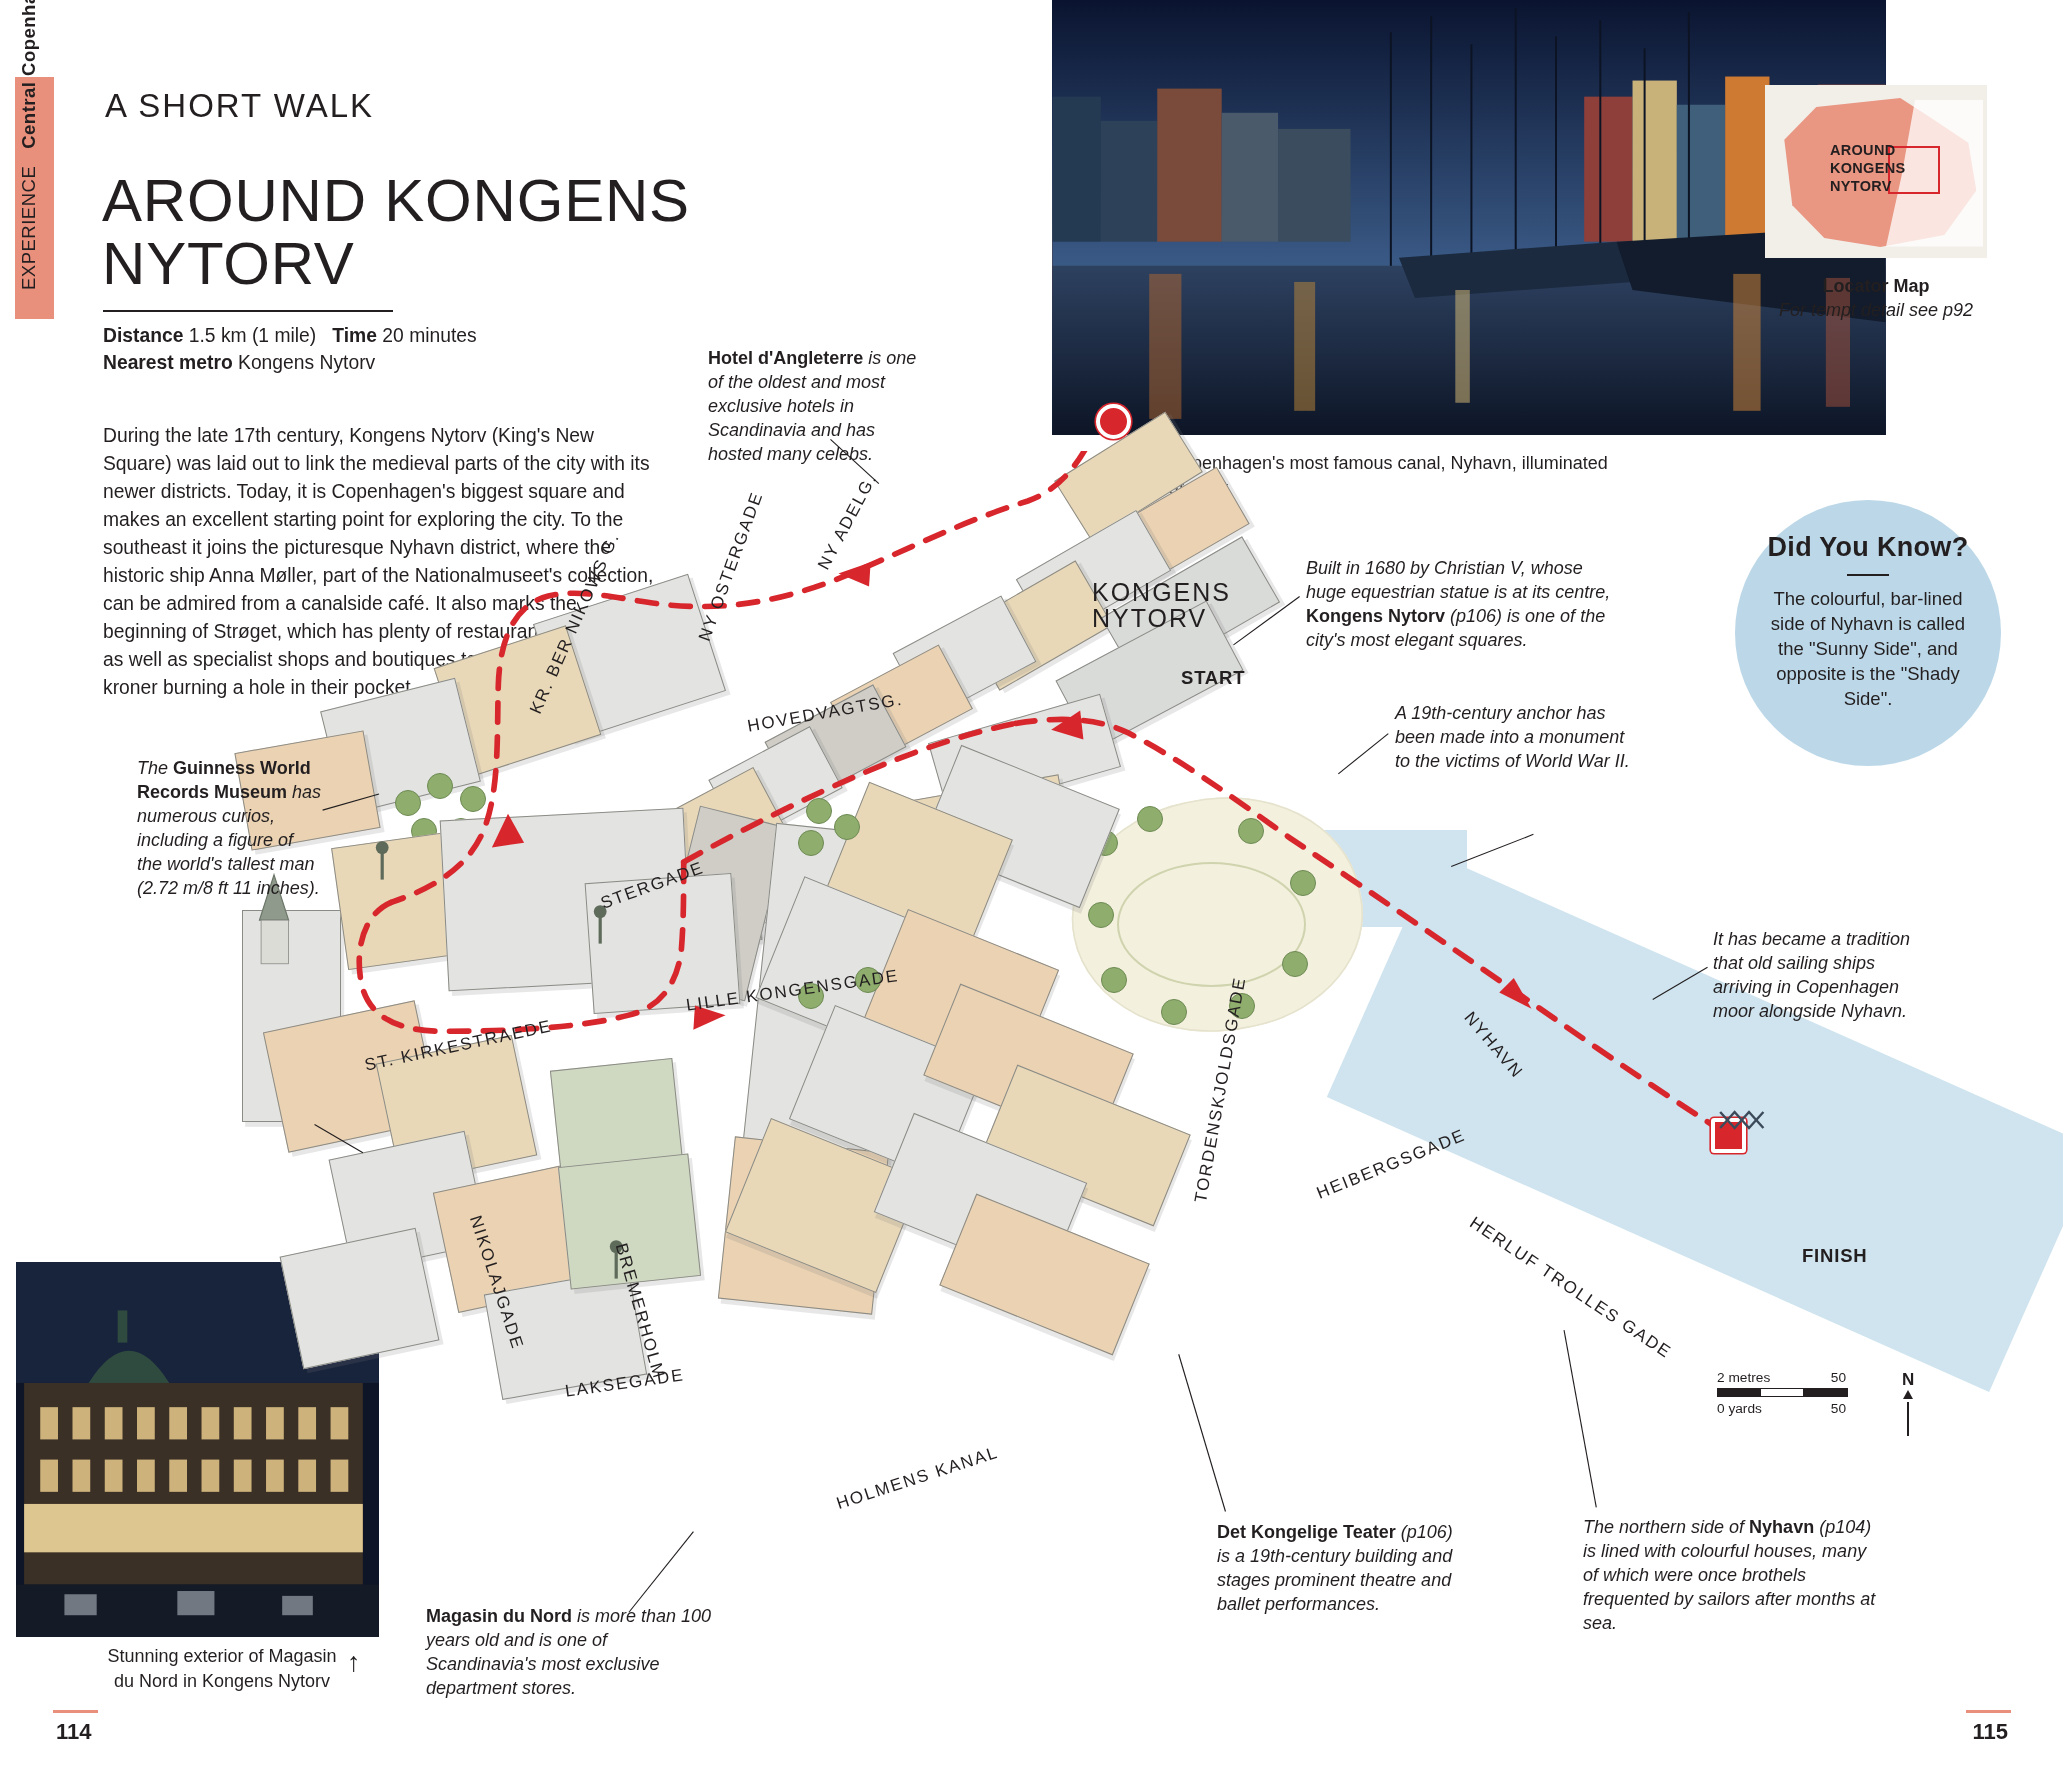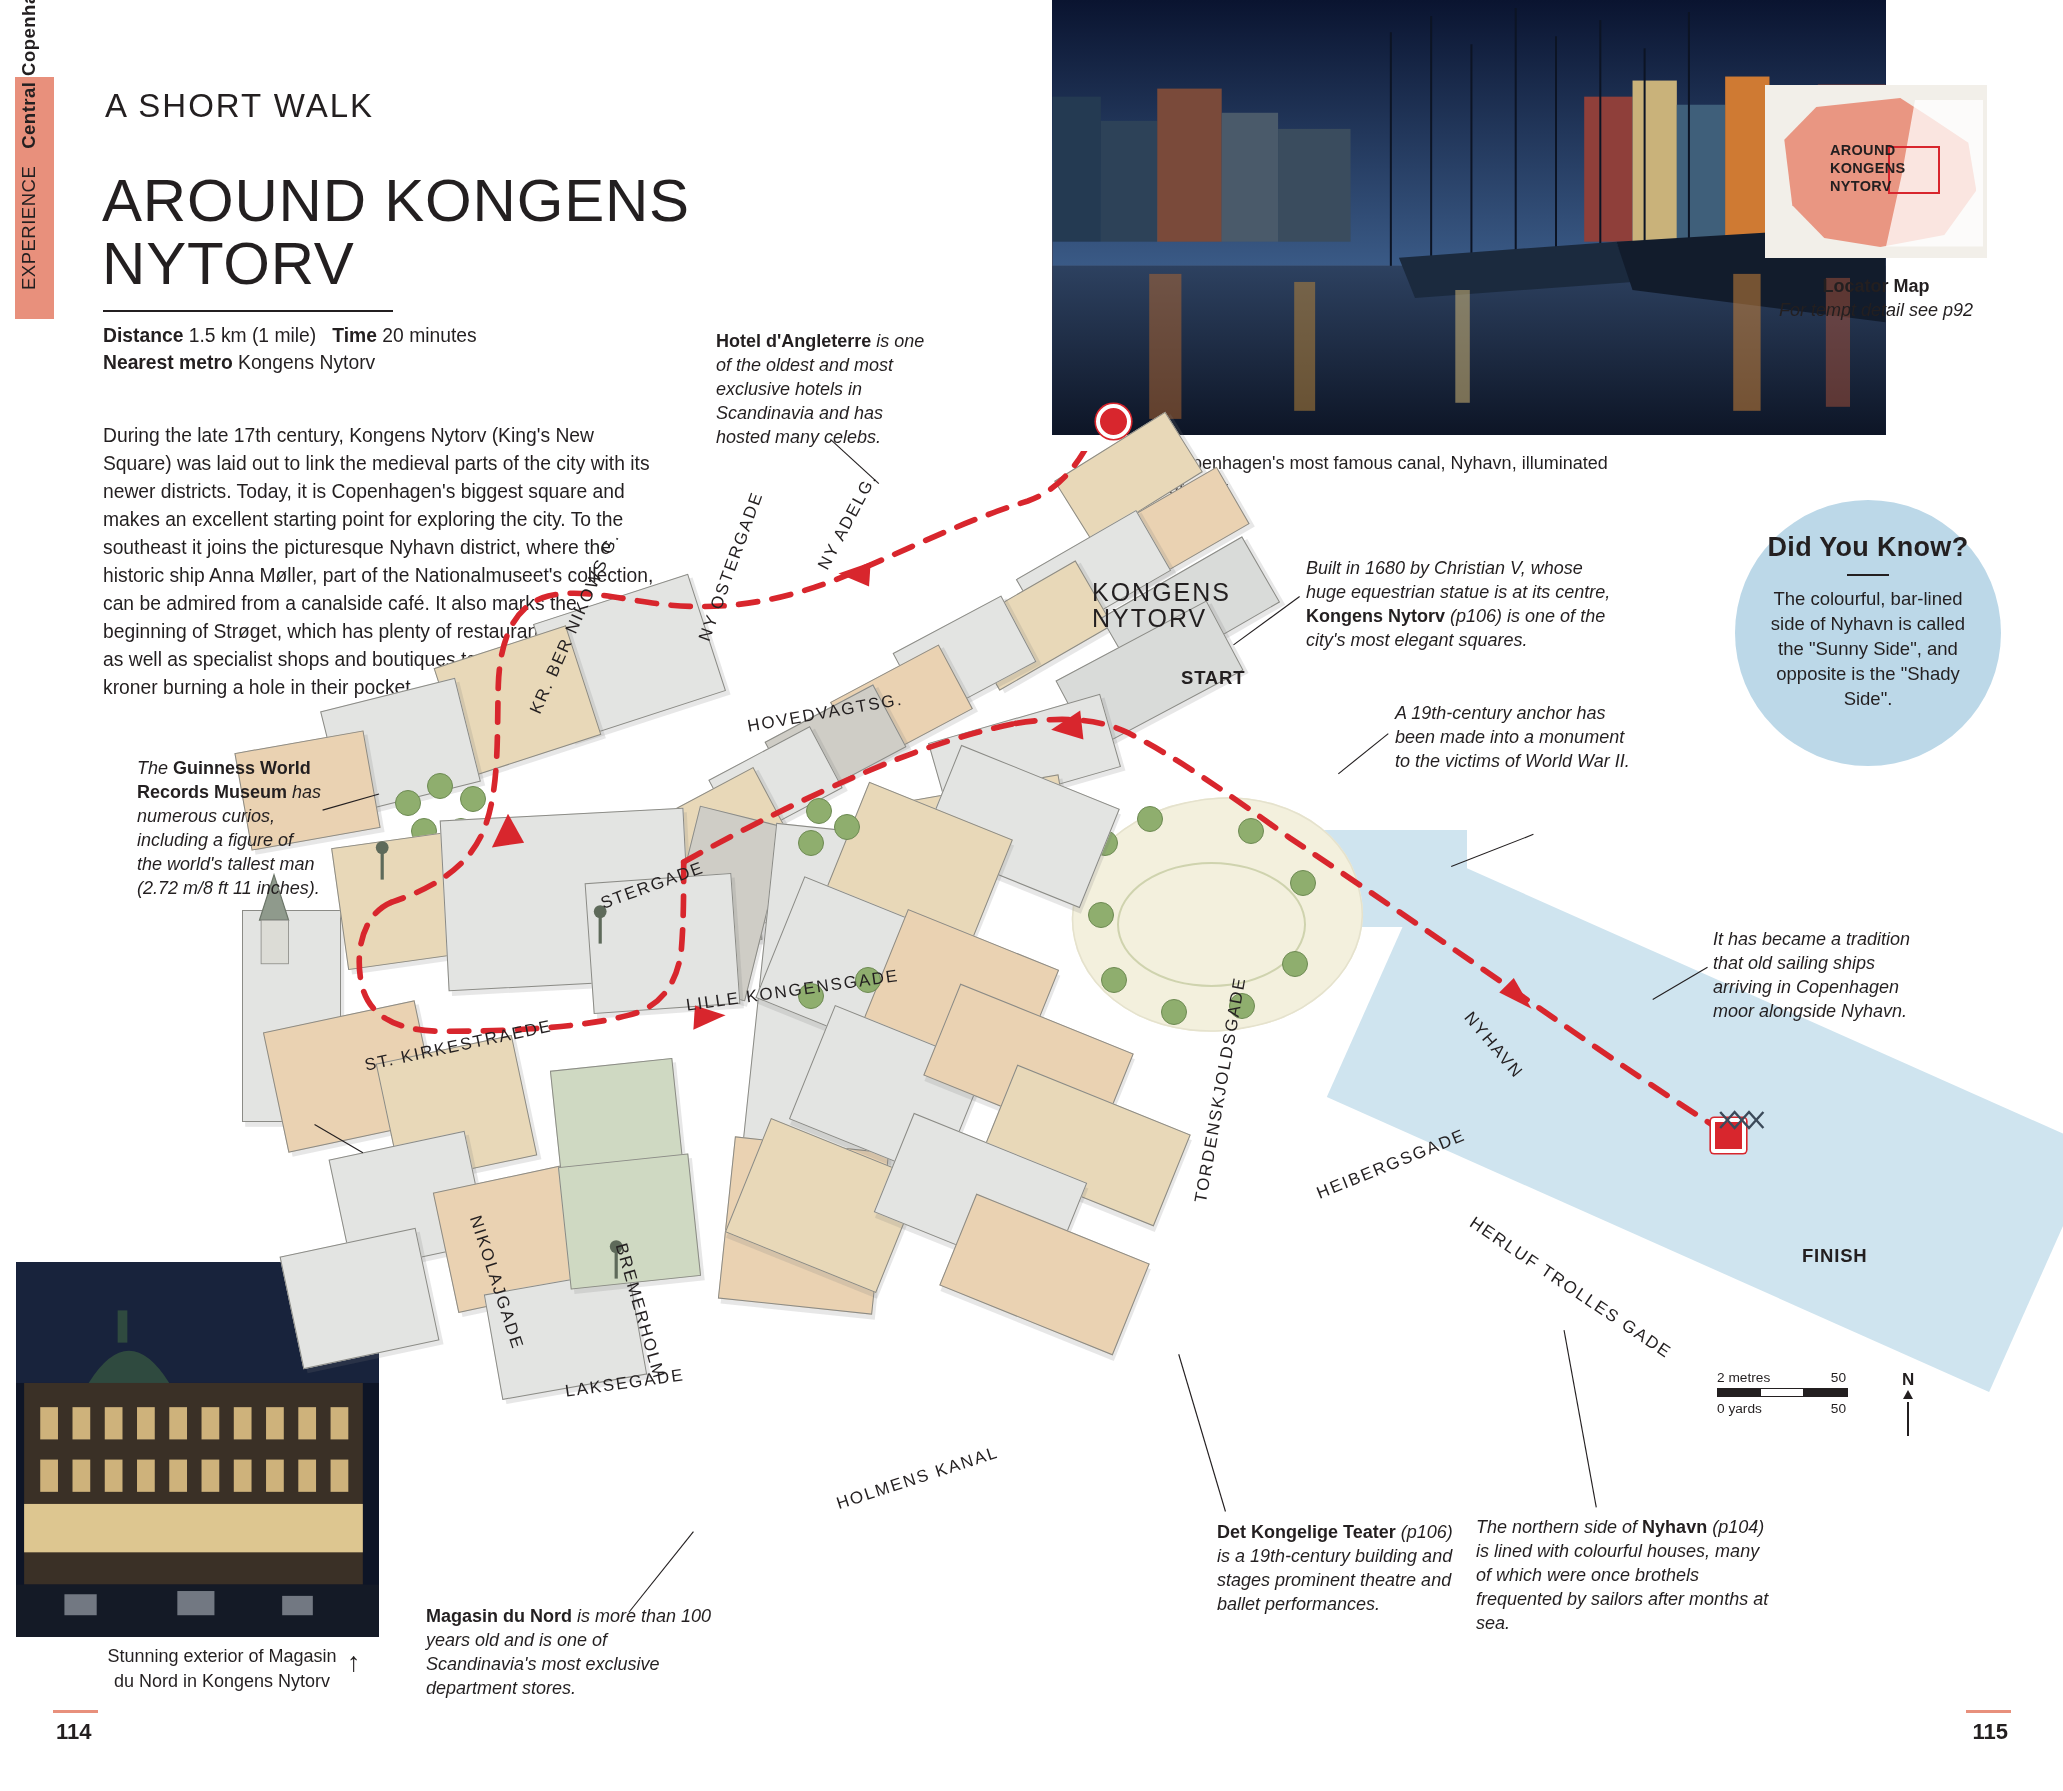--- a/index.html
+++ b/index.html
@@ -525,21 +525,21 @@
   <div class="street rot" style="left:363px; top:1056px; transform:rotate(-12deg);">ST. KIRKESTRAEDE</div>
   <div class="street rot" style="left:484px; top:1213px; transform:rotate(72deg);">NIKOLAJGADE</div>
   <div class="street rot" style="left:630px; top:1241px; transform:rotate(74deg);">BREMERHOLM</div>
   <div class="street rot" style="left:564px; top:1382px; transform:rotate(-8deg);">LAKSEGADE</div>
   <div class="street rot" style="left:834px; top:1495px; transform:rotate(-18deg);">HOLMENS KANAL</div>
   <div class="street rot" style="left:1191px; top:1201px; transform:rotate(-80deg);">TORDENSKJOLDSGADE</div>
   <div class="street rot" style="left:1314px; top:1185px; transform:rotate(-22deg);">HEIBERGSGADE</div>
   <div class="street rot" style="left:1477px; top:1213px; transform:rotate(34deg);">HERLUF TROLLES GADE</div>
   <div class="street rot" style="left:1475px; top:1008px; transform:rotate(50deg);">NYHAVN</div>
 
-  <div class="ann" style="left:708px; top:329px; width:210px;margin-left:8px;">
+  <div class="ann" style="left:708px; top:346px; width:210px;">
     <b>Hotel d'Angleterre</b>
     <span>is one of the oldest and most exclusive hotels in Scandinavia and has hosted many celebs.</span>
   </div>
 
   <div class="ann" style="left:137px; top:756px; width:185px;">
     <span>The </span><b>Guinness World Records Museum</b>
     <span>has numerous curios, including a figure of the world's tallest man (2.72 m/8 ft 11 inches).</span>
   </div>
 
 
@@ -550,21 +550,21 @@
 
   <div class="ann" style="left:1395px; top:701px; width:242px;">
     <span>A 19th-century anchor has been made into a monument to the victims of World War II.</span>
   </div>
 
 
   <div class="ann" style="left:1713px; top:927px; width:202px;">
     <span>It has became a tradition that old sailing ships arriving in Copenhagen moor alongside Nyhavn.</span>
   </div>
 
-  <div class="ann" style="left:1476px; top:1515px; width:298px;">
+  <div class="ann" style="left:1583px; top:1515px; width:298px;">
     <span>The northern side of </span><b>Nyhavn</b>
     <span>(p104) is lined with colourful houses, many of which were once brothels frequented by sailors after months at sea.</span>
   </div>
 
   <div class="ann" style="left:1217px; top:1520px; width:242px;">
     <b>Det Kongelige Teater</b>
     <span>(p106) is a 19th-century building and stages prominent theatre and ballet performances.</span>
   </div>
 
   <div class="ann" style="left:426px; top:1604px; width:290px;">

